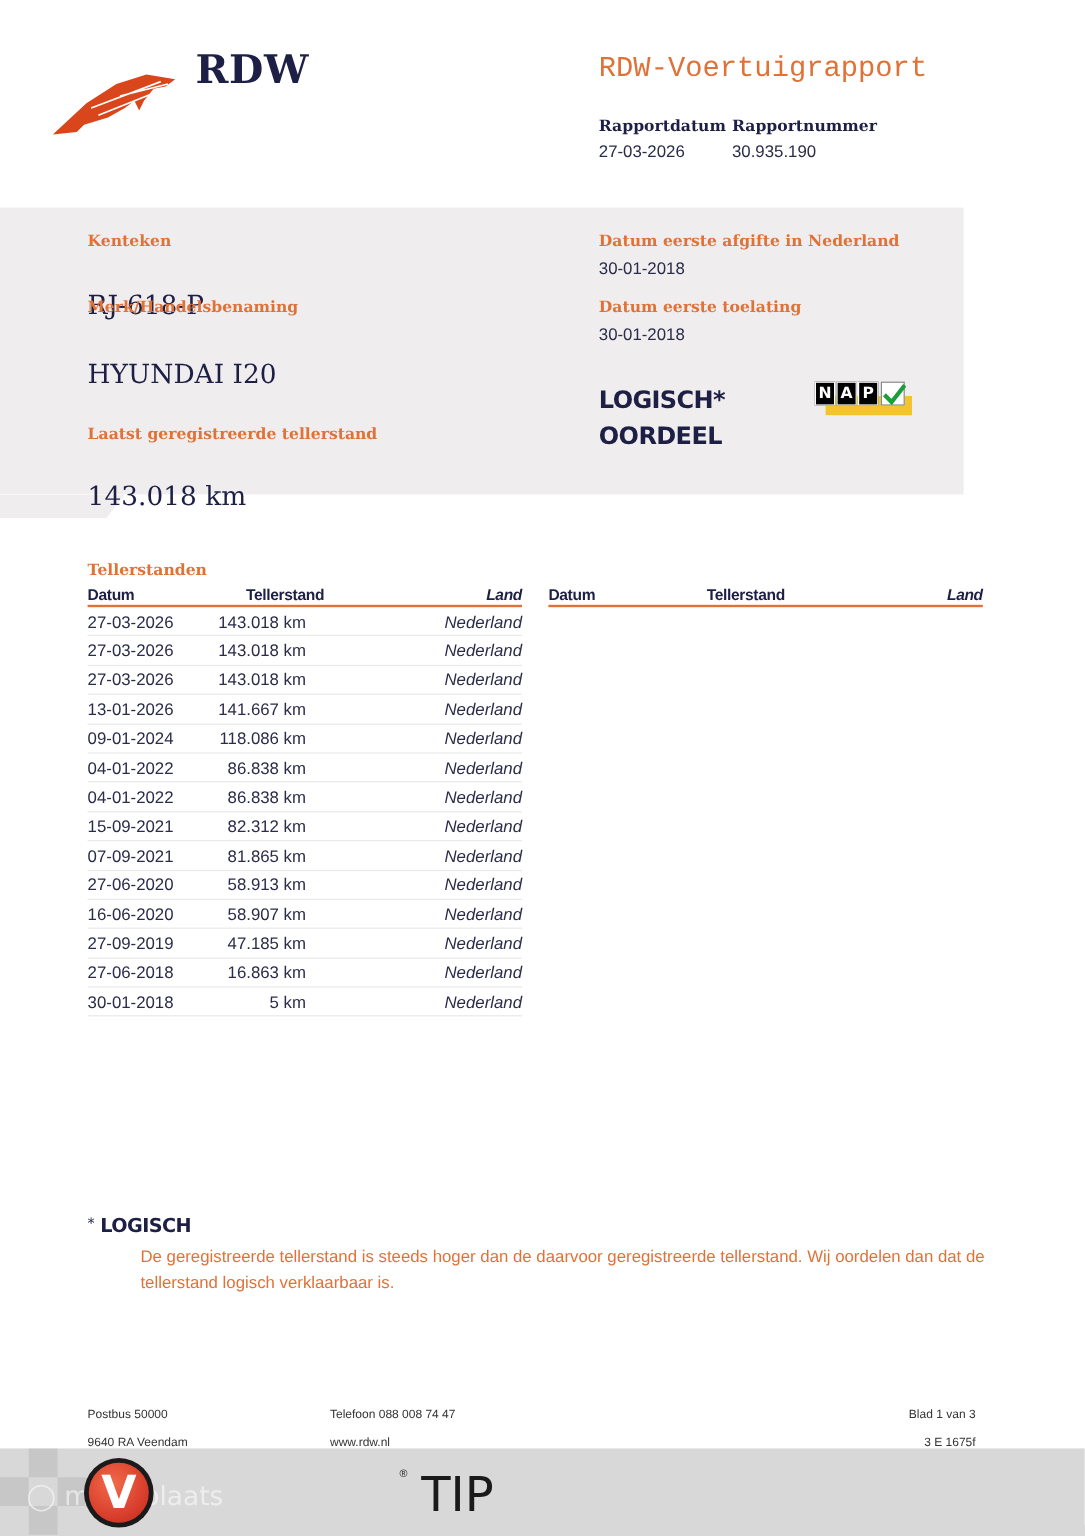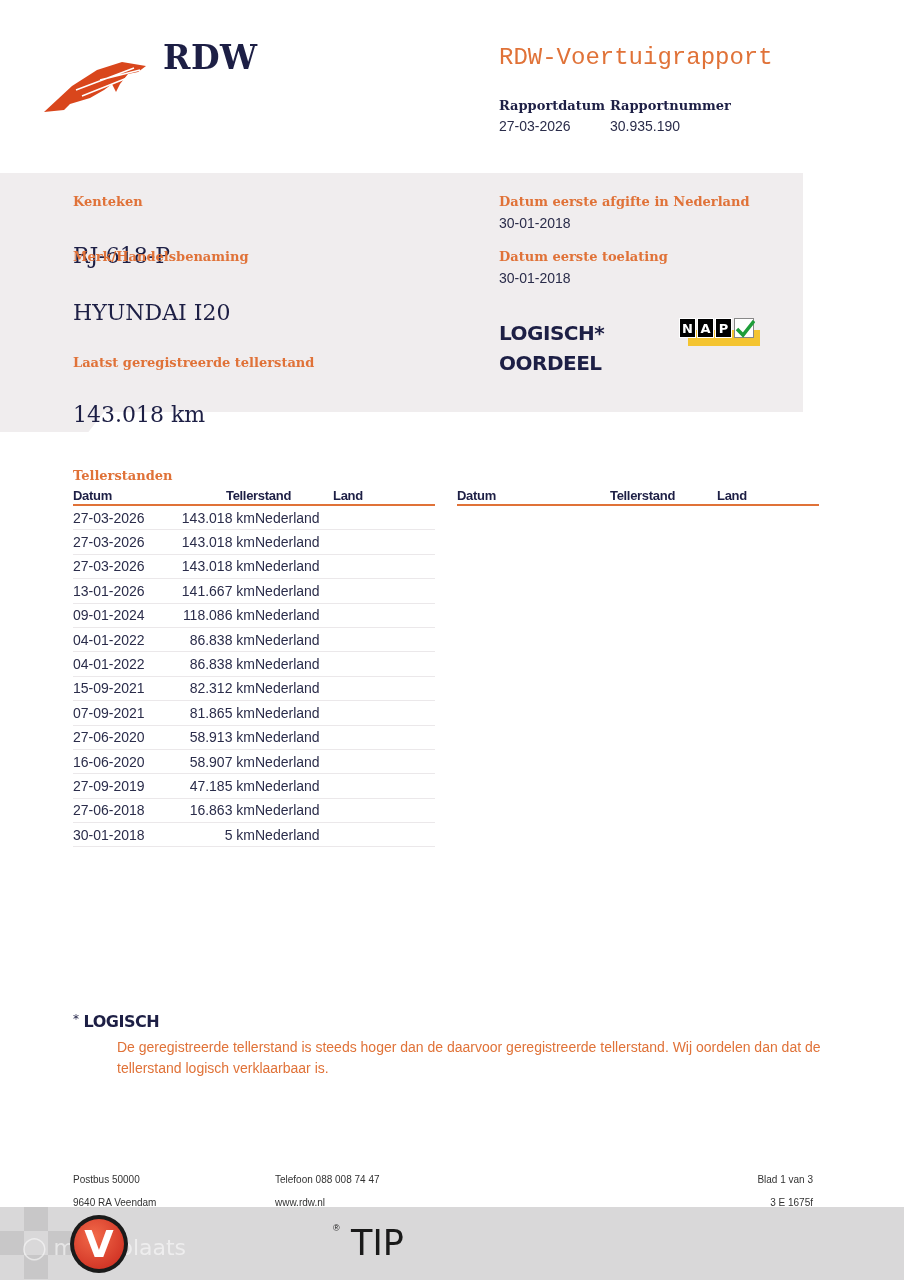--- a/index.html
+++ b/index.html
@@ -22,40 +22,40 @@
 
     .verdict { position: absolute; left: 499px; top: 318px; font-family: "DejaVu Sans", sans-serif; font-weight: bold; font-size: 20px; line-height: 30px; color: #1d1f45; letter-spacing: -0.5px; }
 
     .nap { position: absolute; left: 679px; top: 316px; width: 82px; height: 32px; }
     .nap-yellow { position: absolute; left: 9px; top: 14px; width: 72px; height: 16px; background: #f4c430; }
     .nap-box { position: absolute; top: 2px; width: 17px; height: 20px; background: #000; color: #fff; font-family: "DejaVu Sans", sans-serif; font-weight: bold; font-size: 13px; text-align: center; line-height: 20px; border: 1px solid #fff; }
     .nap-check { position: absolute; left: 55px; top: 2px; width: 20px; height: 20px; background: #fff; border: 1px solid #888; }
 
     .section-title { position: absolute; left: 73px; top: 468px; font-family: "DejaVu Serif", serif; font-weight: bold; font-size: 13px; color: #e07238; }
     .table { position: absolute; top: 488px; width: 362px; }
-    .thead { display: flex; height: 18px; border-bottom: 2px solid #e07238; font-weight: bold; font-size: 13px; color: #1d1f45; letter-spacing: -0.3px; gap: 21px; }
+    .thead { display: flex; height: 18px; border-bottom: 2px solid #e07238; font-weight: bold; font-size: 13px; color: #1d1f45; letter-spacing: -0.3px; }
     .row { display: flex; height: 24.4px; align-items: center; border-bottom: 1px solid #ebe8ea; font-size: 14px; color: #2a2c4a; }
     .c-date { width: 98px; }
     .c-km { width: 84px; text-align: right; }
-    .c-land { flex: 1; text-align: left; }
+    .c-land { flex: 1; text-align: right; font-style: italic; }
     .thead .c-km { text-align: center; padding-left: 12px; width: 150px; }
 
     .note-title { position: absolute; left: 73px; top: 1012px; font-family: "DejaVu Sans", sans-serif; font-weight: bold; font-size: 16px; color: #1d1f45; letter-spacing: -0.5px; }
     .note-title .star { font-size: 12px; vertical-align: top; font-weight: normal; }
     .note-text { position: absolute; left: 73px; top: 1037px; width: 720px; font-size: 14px; line-height: 21px; color: #e07238; margin-left: 44px; }
 
     .footer { position: absolute; font-size: 10px; color: #333; }
 
     .banner { position: absolute; left: 0; top: 1207px; width: 904px; height: 73px; background: #d9d8d9; overflow: hidden; }
     .checker { position: absolute; width: 24px; height: 24px; background: #c8c7c8; }
     .v-badge { position: absolute; left: 70px; top: 8px; width: 58px; height: 58px; border-radius: 50%; background: #1a1a1a; }
     .v-inner { position: absolute; left: 4px; top: 4px; width: 50px; height: 50px; border-radius: 50%; background: radial-gradient(circle at 40% 35%, #f26a4a, #c8241a); color: #fff; font-family: "DejaVu Sans", sans-serif; font-weight: bold; font-size: 38px; text-align: center; line-height: 50px; }
     .brand { position: absolute; left: 142px; top: 16px; font-family: "DejaVu Sans", sans-serif; font-weight: bold; font-size: 32px; color: #1a1a1a; letter-spacing: -0.5px; }
     .brand-reg { position: absolute; left: 333px; top: 16px; font-size: 9px; color: #1a1a1a; }
-    .brand-tip { position: absolute; left: 351px; top: 16px; font-family: "DejaVu Sans", sans-serif; font-size: 35px; color: #1a1a1a; font-weight: normal; }
+    .brand-tip { position: absolute; left: 351px; top: 16px; font-family: "DejaVu Sans", sans-serif; font-size: 40px; color: #1a1a1a; font-weight: normal; }
     .watermark { position: absolute; left: 22px; top: 28px; font-size: 22px; color: rgba(255,255,255,0.55); font-family: "DejaVu Sans", sans-serif; }
   </style>
 </head>
 <body>
 
 <svg class="logo-mark" viewBox="0 0 106 58">
   <path d="M2 56 L30 30 L55 14 L80 6 L104 10 L96 16 L86 18 L78 28 L74 36 L70 28 L62 34 L48 42 L28 48 L22 54 Z" fill="#d9461c"></path>
   <path d="M34 34 L92 12 M40 40 L90 20 M58 24 L98 14" stroke="#ffffff" stroke-width="1.4" fill="none"></path>
 </svg>
 <div class="logo-text">RDW</div>

